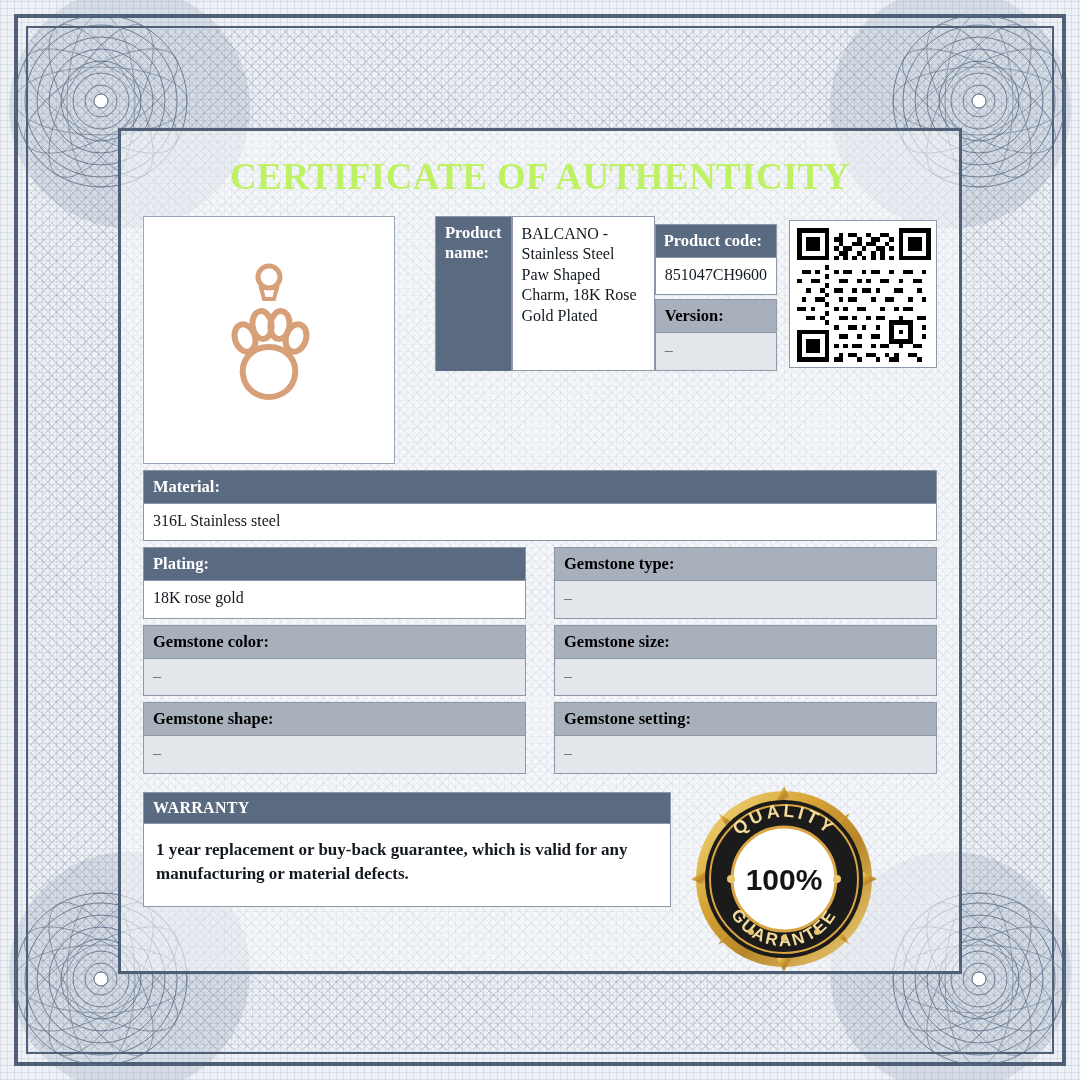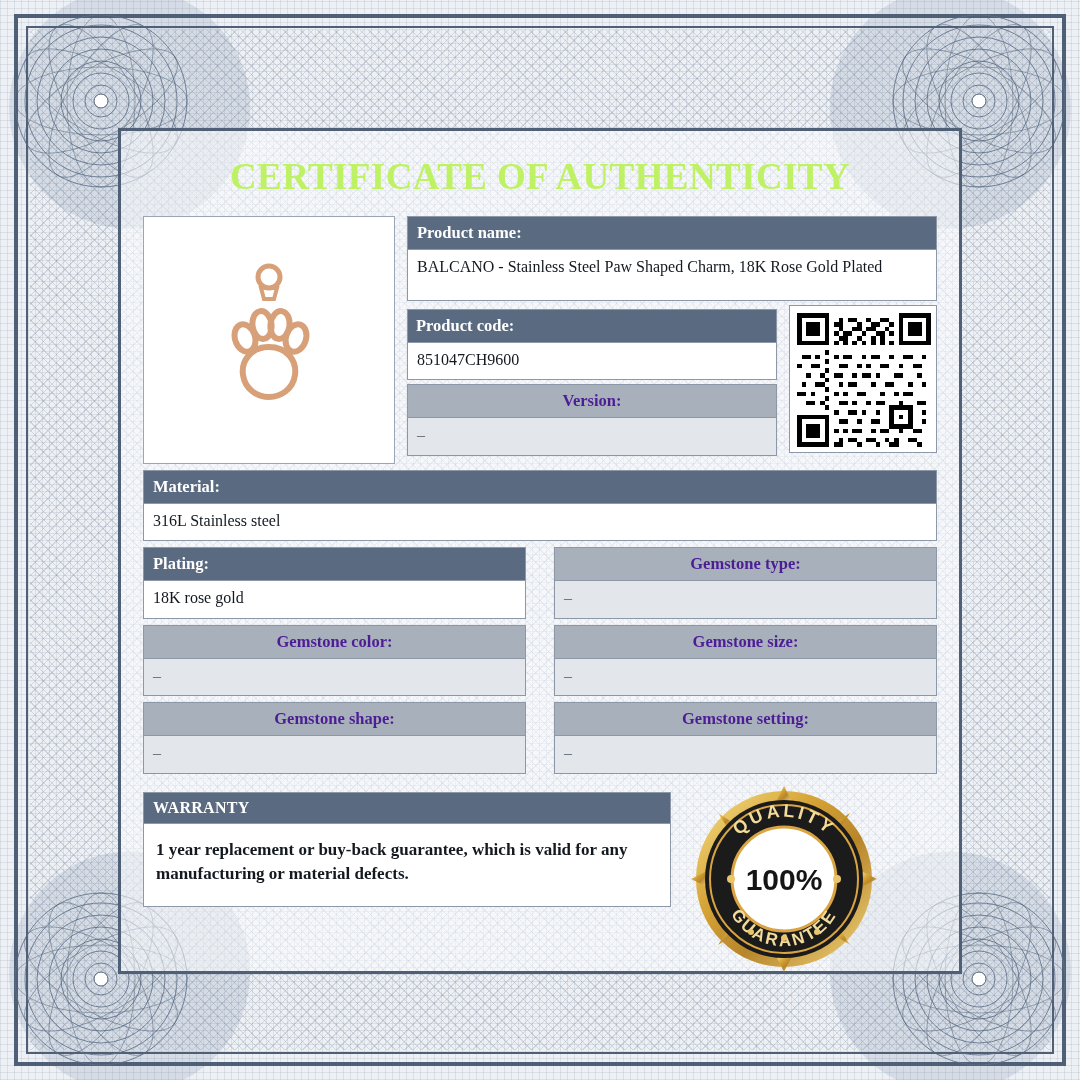--- a/index.html
+++ b/index.html
@@ -101,22 +101,23 @@
     border: 1px solid #9aa6b6;
     background: #ffffff;
     display: flex;
     align-items: center;
     justify-content: center;
     flex: 0 0 auto;
   }
   .top-right {
     flex: 1 1 auto;
     display: flex;
-    flex-direction: column;
+    flex-direction: row;
     gap: 0;
+    margin-left: 28px;
   }
 
   .lbl {
     background: #5a6a80;
     color: #ffffff;
     font-weight: bold;
     font-size: 16.5px;
     padding: 6px 9px;
     box-sizing: border-box;
     border: 1px solid #8c98a8;
@@ -126,22 +127,21 @@
     background: #ffffff;
     color: #13191f;
     font-size: 16px;
     padding: 7px 9px 9px 9px;
     box-sizing: border-box;
     border: 1px solid #8c98a8;
     line-height: 1.28;
   }
   .lbl.dim {
     background: #a8b0bc;
-    color: #4c1d95;
-    text-align: center;
+    color: #000000;
   }
   .val.dim {
     background: #e3e6eb;
     color: #5b6personal;
     color: #5b6675;
   }
 
   .pname-val { min-height: 52px; }
 
   .code-qr {

